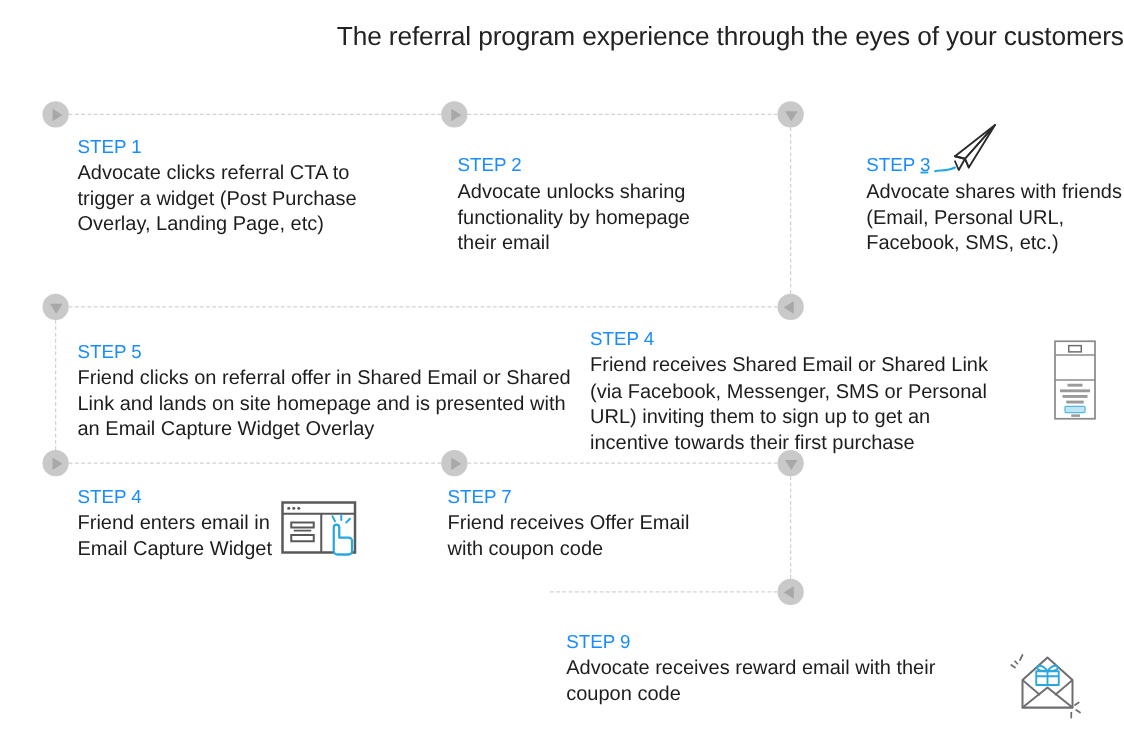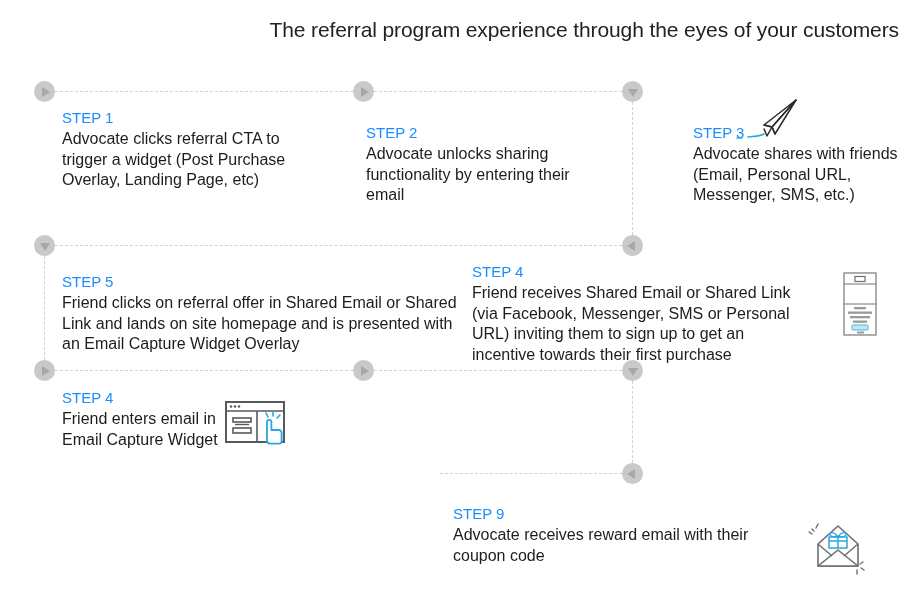--- a/index.html
+++ b/index.html
@@ -139,26 +139,26 @@
       <span class="tri"></span>
     </div>
 
   <div class="step" style="left:62px; top:108px; width:230px;">
     <div class="step-label">STEP 1</div>
     <div class="step-body">Advocate clicks referral CTA to trigger a widget (Post Purchase Overlay, Landing Page, etc)</div>
   </div>
 
   <div class="step" style="left:366px; top:123px; width:210px;">
     <div class="step-label">STEP 2</div>
-    <div class="step-body">Advocate unlocks sharing functionality by entering their email</div>
+    <div class="step-body">Advocate unlocks sharing functionality by homepage their email</div>
   </div>
 
   <div class="step" style="left:650px; top:123px; width:205px;margin-left:43px;">
     <div class="step-label">STEP 3</div>
-    <div class="step-body">Advocate shares with friends (Email, Personal URL, Messenger, SMS, etc.)</div>
+    <div class="step-body">Advocate shares with friends (Email, Personal URL, Facebook, SMS, etc.)</div>
   </div>
 
   <div class="icon-wrap" style="left:734px; top:96px; width:72px; height:48px;">
     <svg width="72" height="48" viewBox="0 0 72 48" xmlns="http://www.w3.org/2000/svg">
       <g fill="none" stroke="#2b2b2b" stroke-width="1.5" stroke-linejoin="round" stroke-linecap="round">
         <path d="M62 4 L30 29 L38 31 Z"></path>
         <path d="M62 4 L41 38 L38 31 Z"></path>
         <path d="M30 29 L38 31 L41 38"></path>
         <path d="M38 31 L33 40 L30 33"></path>
       </g>
@@ -212,20 +212,24 @@
       <rect x="9" y="29" width="18" height="5" fill="#ffffff" stroke="#58595b" stroke-width="1.6"></rect>
       <g stroke="#29a8e0" stroke-width="1.6" stroke-linecap="round" fill="none">
         <line x1="44" y1="18" x2="42" y2="14"></line>
         <line x1="49" y1="17" x2="49" y2="13"></line>
         <line x1="53" y1="19" x2="56" y2="16"></line>
       </g>
       <path d="M43 27 L43 23 a2.2 2.2 0 0 1 4.4 0 L47.4 31 L55 31 a2.6 2.6 0 0 1 2.6 2.6 L57.6 42 a2.6 2.6 0 0 1 -2.6 2.6 L46 44.6 a3 3 0 0 1 -3 -3 Z" fill="#ffffff" stroke="#29a8e0" stroke-width="1.8" stroke-linejoin="round"></path>
     </svg>
   </div>
 
+  <div class="step" style="left:358px; top:388px; width:215px;">
+    <div class="step-label">STEP 7</div>
+    <div class="step-body">Friend receives Offer Email with coupon code</div>
+  </div>
 
 
   <div class="step" style="left:453px; top:504px; width:300px;">
     <div class="step-label">STEP 9</div>
     <div class="step-body">Advocate receives reward email with their coupon code</div>
   </div>
 
   <div class="icon-wrap" style="left:808px; top:518px; width:62px; height:62px;">
     <svg width="62" height="62" viewBox="0 0 62 62" xmlns="http://www.w3.org/2000/svg">
       <g stroke="#6d6e71" stroke-width="1.4" stroke-linecap="round" fill="none">

